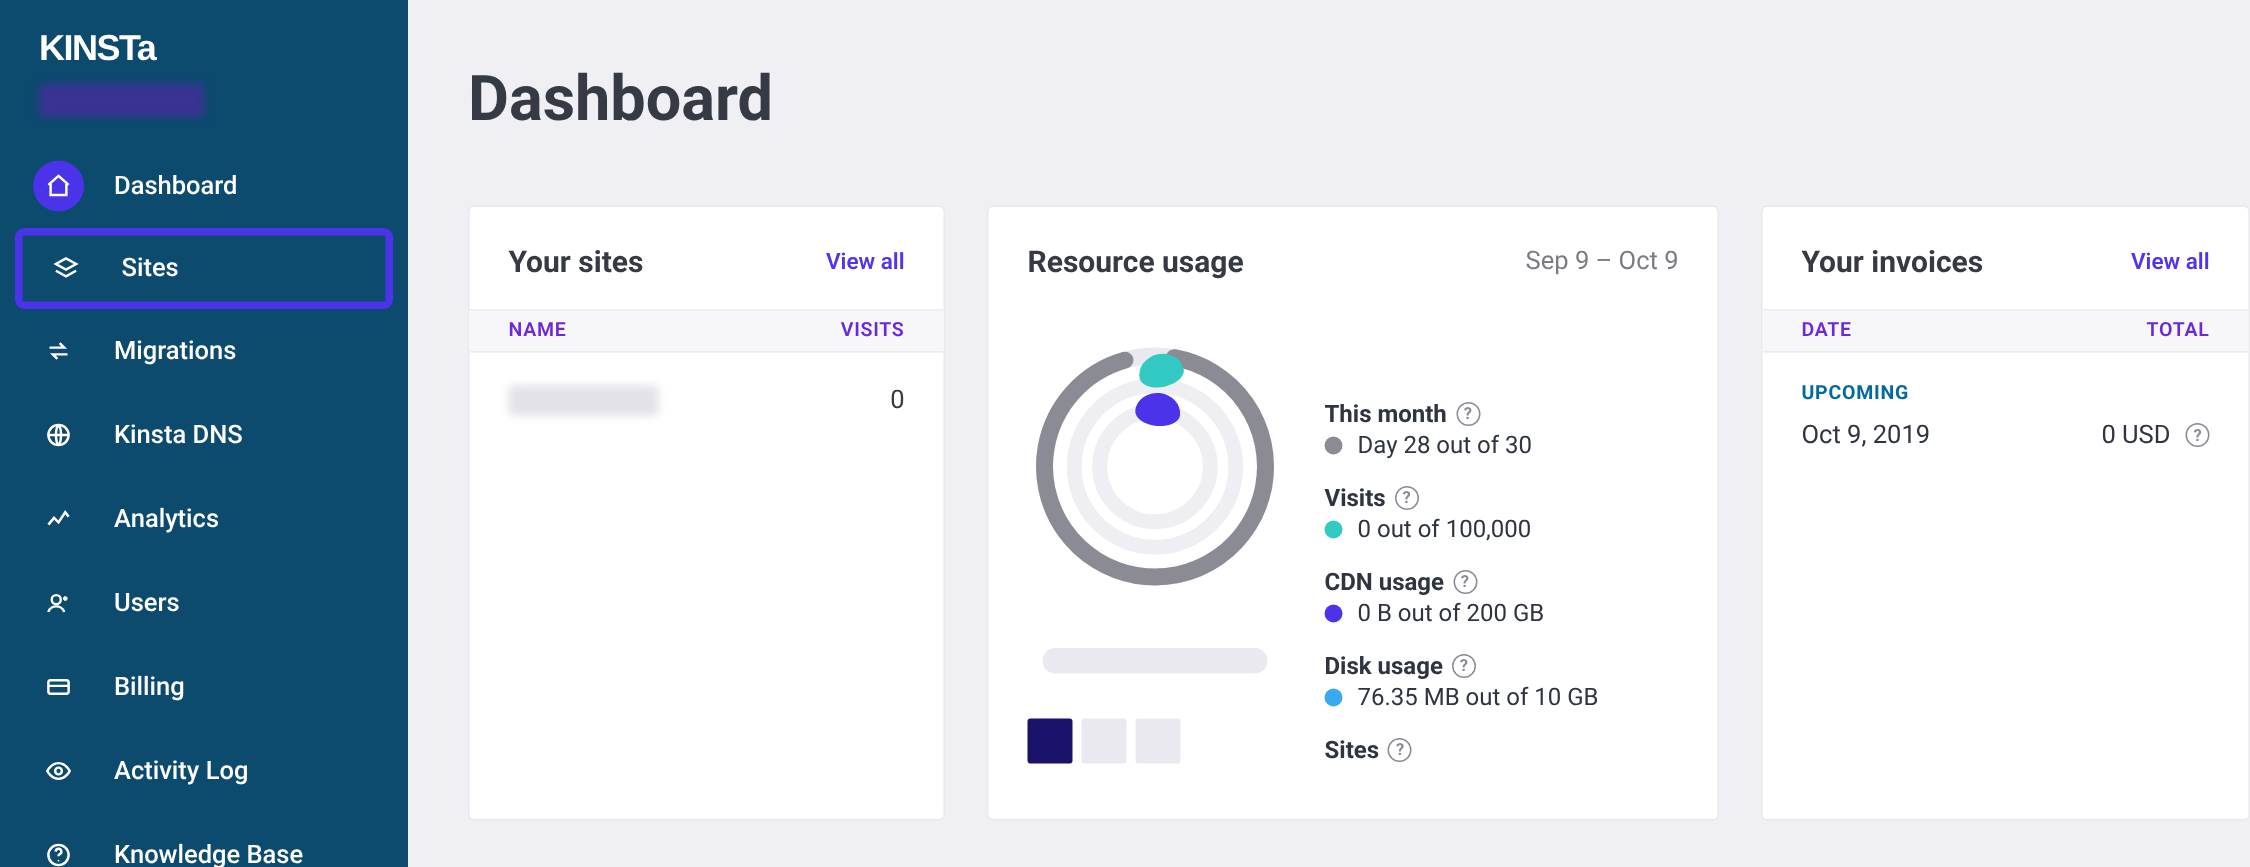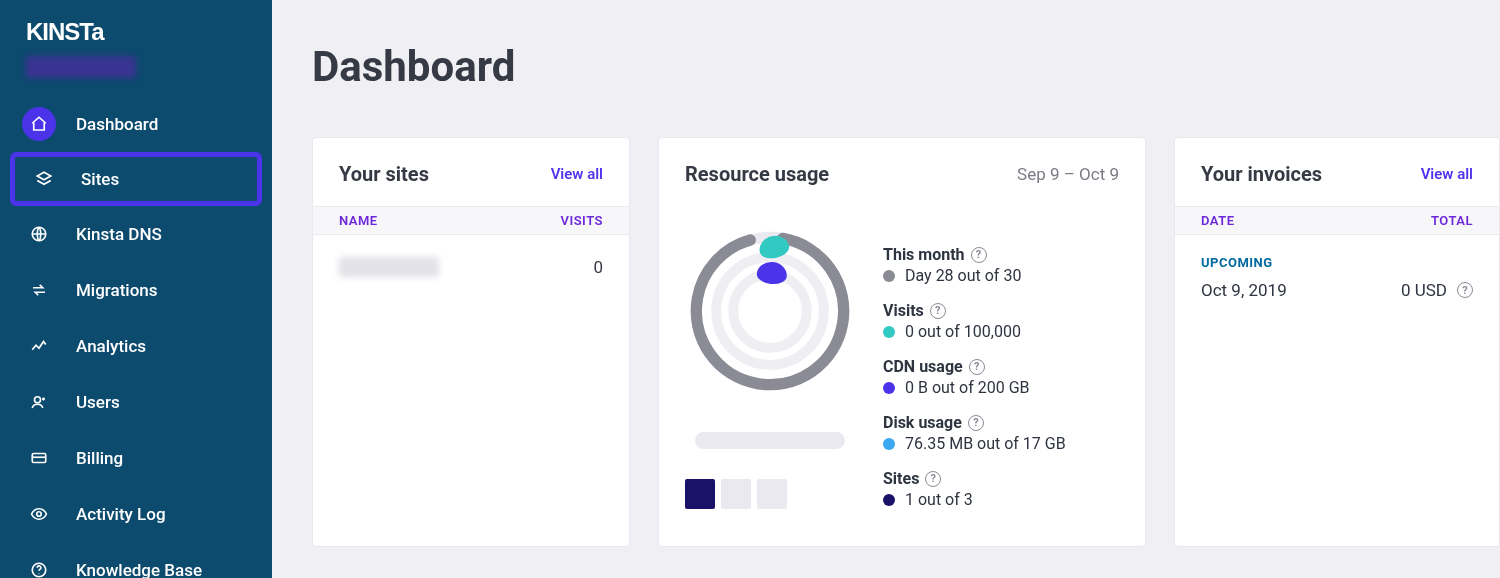--- a/index.html
+++ b/index.html
@@ -228,35 +228,35 @@
           <path d="M12 3 3 8l9 5 9-5-9-5Z"></path>
           <path d="m3 14 9 5 9-5"></path>
         </svg>
     </span>
     <span>Sites</span>
   </div>
 
   <div class="nav-item">
     <span class="nav-icon">
       <svg width="18" height="18" viewBox="0 0 24 24" fill="none" stroke="currentColor" stroke-width="2.2">
+          <path d="M4 9h13l-4-4"></path>
+          <path d="M20 15H7l4 4"></path>
+        </svg>
+    </span>
+    <span>Migrations</span>
+  </div>
+
+  <div class="nav-item">
+    <span class="nav-icon">
+      <svg width="18" height="18" viewBox="0 0 24 24" fill="none" stroke="currentColor" stroke-width="2.2">
           <circle cx="12" cy="12" r="9"></circle>
           <path d="M3 12h18M12 3c3 3 3 15 0 18M12 3c-3 3-3 15 0 18"></path>
         </svg>
     </span>
     <span>Kinsta DNS</span>
-  </div>
-
-  <div class="nav-item">
-    <span class="nav-icon">
-      <svg width="18" height="18" viewBox="0 0 24 24" fill="none" stroke="currentColor" stroke-width="2.2">
-          <path d="M4 9h13l-4-4"></path>
-          <path d="M20 15H7l4 4"></path>
-        </svg>
-    </span>
-    <span>Migrations</span>
   </div>
 
   <div class="nav-item">
     <span class="nav-icon">
       <svg width="18" height="18" viewBox="0 0 24 24" fill="none" stroke="currentColor" stroke-width="2.2">
           <path d="m3 17 5-6 4 4 6-9 3 4"></path>
         </svg>
     </span>
     <span>Analytics</span>
   </div>
@@ -386,32 +386,28 @@
             </div>
           </div>
 
           <div>
             <div class="metric-label">
               <span>Disk usage</span>
               <span class="help-icon">?</span>
             </div>
             <div class="metric-value">
               <span class="dot blue"></span>
-              <span>76.35 MB out of 17 GB</span>
+              <span>76.35 MB out of 10 GB</span>
             </div>
           </div>
 
           <div>
             <div class="metric-label">
               <span>Sites</span>
               <span class="help-icon">?</span>
-            </div>
-            <div class="metric-value">
-              <span class="dot navy"></span>
-              <span>1 out of 3</span>
             </div>
           </div>
         </div>
       </div>
     </section>
 
     <section class="card card-invoices">
       <div class="card-header">
         <div class="card-title">Your invoices</div>
         <a class="view-all">View all</a>

